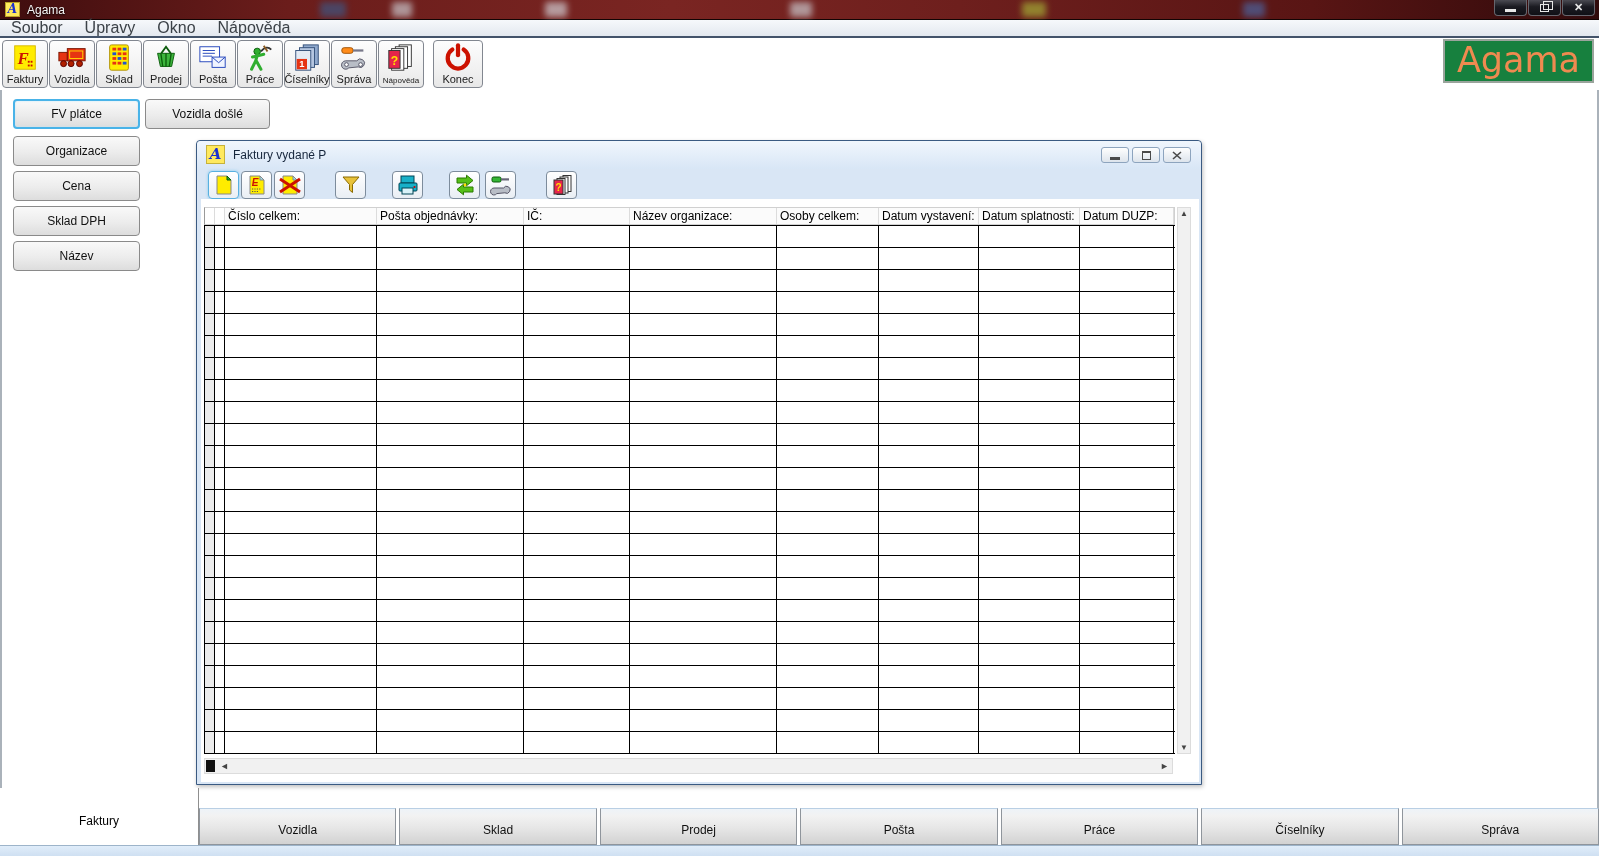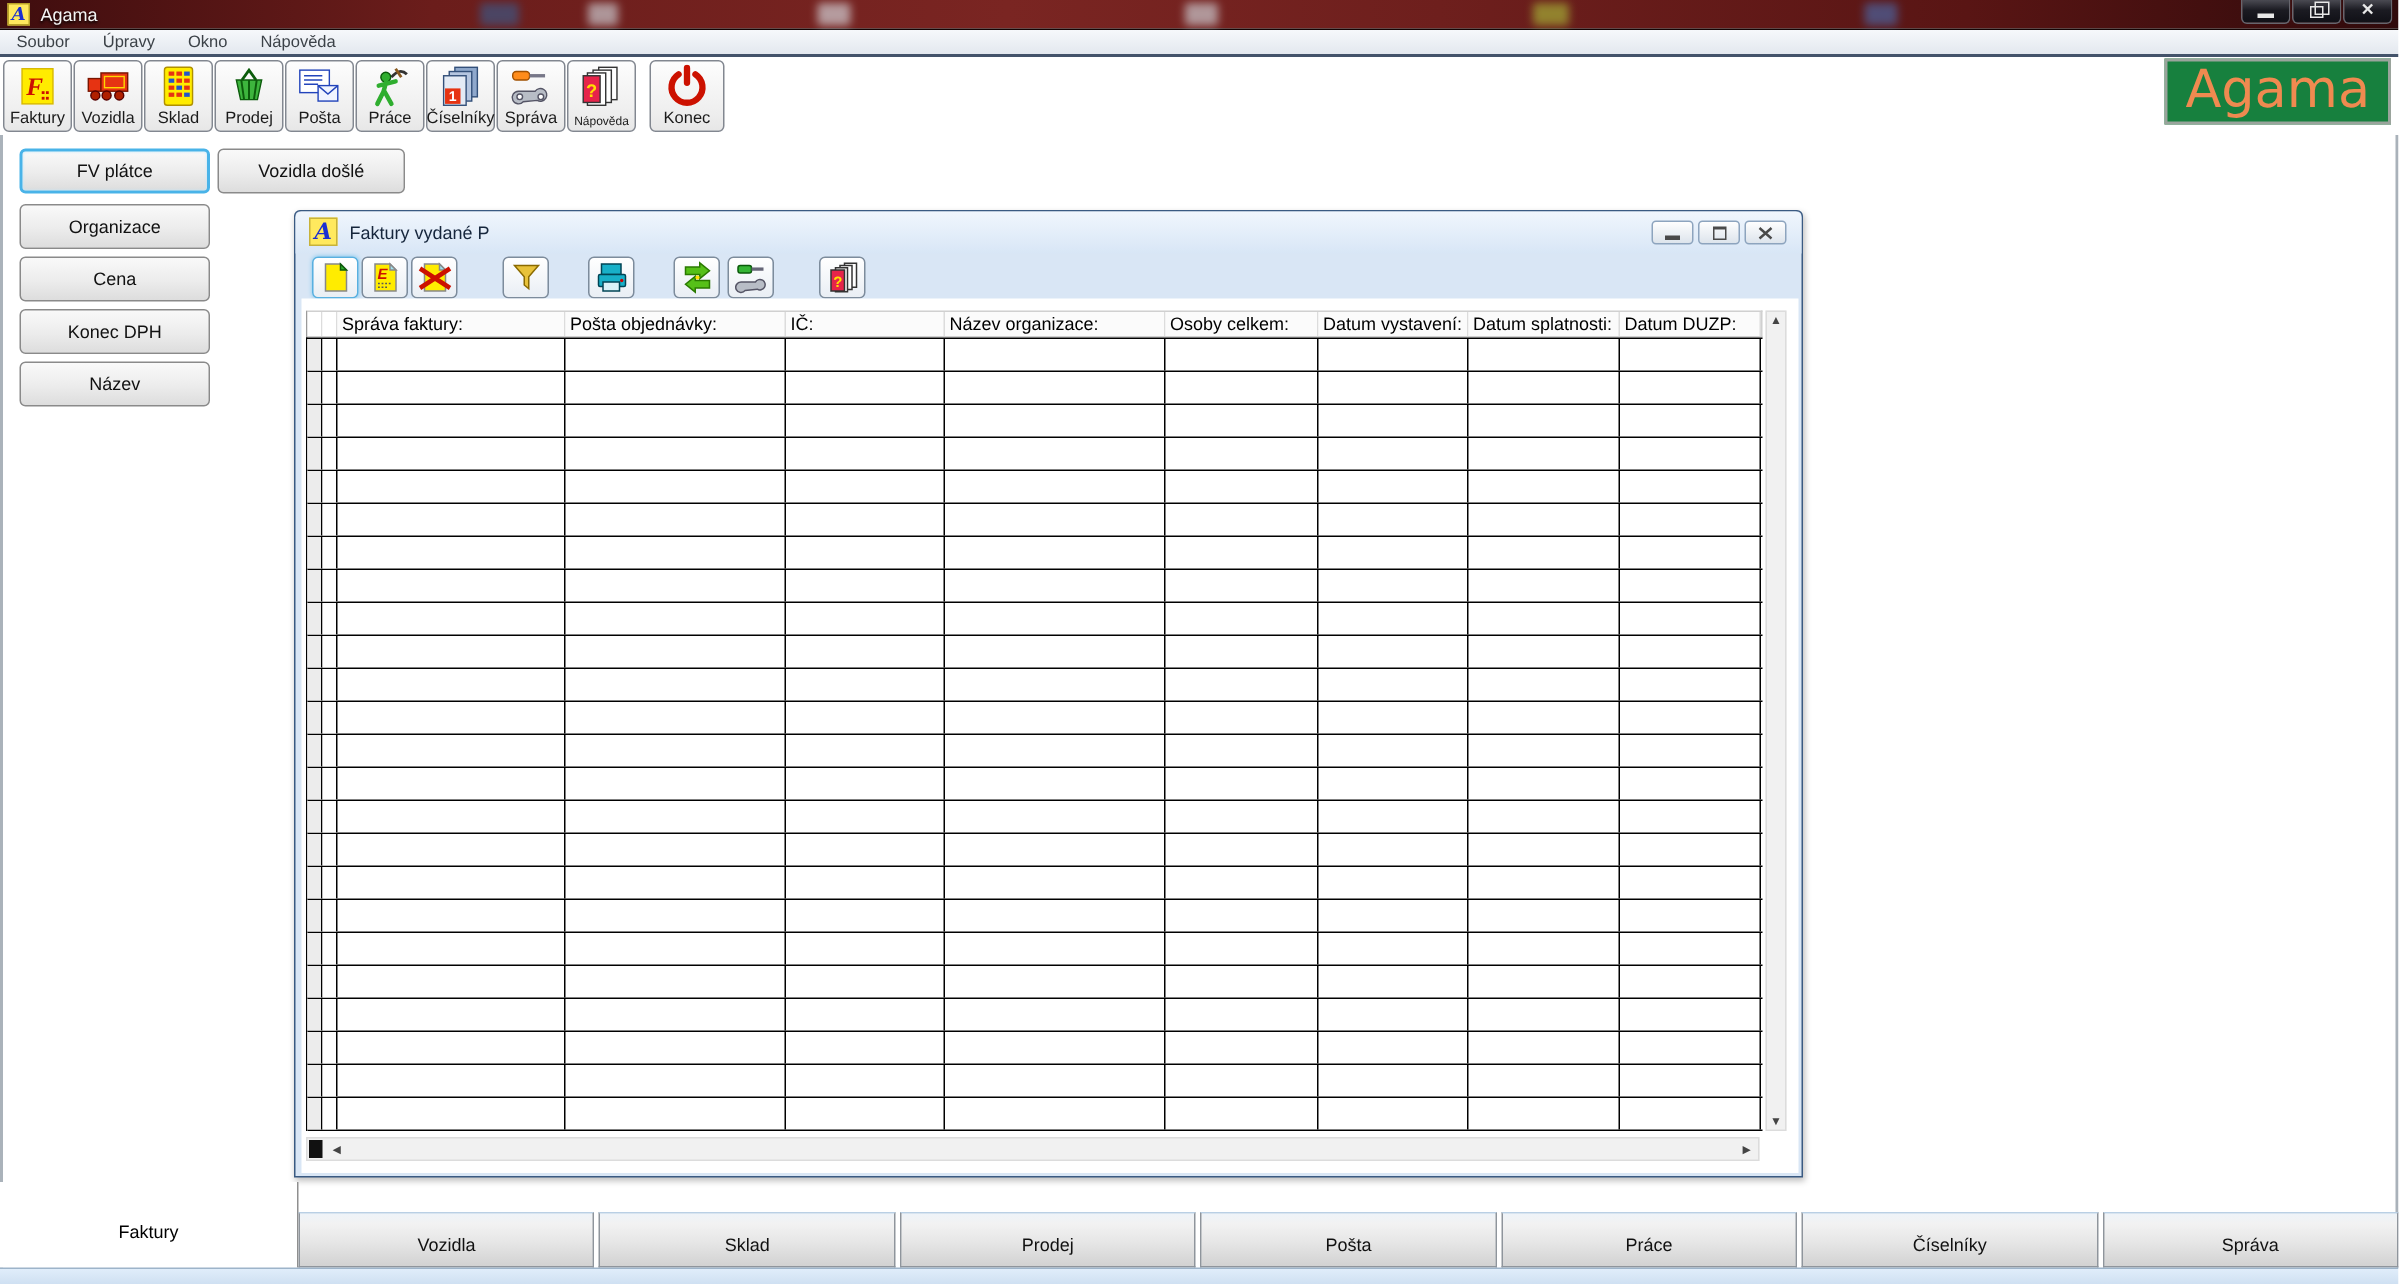--- a/index.html
+++ b/index.html
@@ -20,21 +20,21 @@
     border-radius:0 0 4px 4px; background:linear-gradient(#4a4a52,#1b1b22 45%,#101016);
     display:flex; align-items:center; justify-content:center; }
   .glyph-min { width:11px; height:3px; background:#e8e8e8; margin-top:5px; }
   .glyph-restore { width:9px; height:8px; border:1px solid #e8e8e8; position:relative; background:transparent; }
   .glyph-restore:before { content:""; position:absolute; left:2px; top:-4px; width:8px; height:7px; border:1px solid #e8e8e8; }
   .glyph-close { font-size:11px; color:#e8e8e8; font-weight:bold; line-height:1; }
 
   
   .menubar { position:absolute; left:0; top:20px; width:1599px; height:18px;
     background:linear-gradient(#f6f8fb,#e3e8ef); border-bottom:2px solid #43536a; display:flex; align-items:center; }
-  .menu-item { padding:0 11px; font-size:11px; color:#3c4248; }
+  .menu-item { padding:0 11px; font-size:16px; color:#3c4248; }
 
   
   .toolbar { position:absolute; left:0; top:40px; width:1599px; height:50px; background:#fff; }
   .tb-btn { position:absolute; top:0; width:46px; height:48px; border:1px solid #828790; border-radius:4px;
     background:linear-gradient(#fdfdfd,#efefef 70%,#e7e7e7); display:flex; flex-direction:column;
     align-items:center; justify-content:flex-end; padding-bottom:2px; }
   .tb-btn svg { position:absolute; top:2px; }
   .tb-label { font-size:11px; color:#1a1a1a; white-space:nowrap; }
   .tb-label.small { font-size:8px; }
   .logo { position:absolute; left:1443px; top:-1px; width:151px; height:44px; background:#17803e;
@@ -262,21 +262,21 @@
   <div class="side-btn" style="left:145px;top:99px;width:125px">
       <span>Vozidla došlé</span>
     </div>
   <div class="side-btn" style="left:13px;top:136px">
       <span>Organizace</span>
     </div>
   <div class="side-btn" style="left:13px;top:171px">
       <span>Cena</span>
     </div>
   <div class="side-btn" style="left:13px;top:206px">
-      <span>Konec DPH</span>
+      <span>Sklad DPH</span>
     </div>
   <div class="side-btn" style="left:13px;top:241px">
       <span>Název</span>
     </div>
 
   <div class="mdi">
     <div class="mdi-titlebar">
       <div class="mdi-icon">A</div>
       <div class="mdi-title">Faktury vydané P</div>
       <div class="mdi-controls">
@@ -352,21 +352,21 @@
           <text x="7.5" y="17" font-size="10" fill="#ffe000" font-weight="bold" text-anchor="middle">?</text>
         </svg>
       </div>
     </div>
 
     <div class="mdi-content">
       <div class="grid">
         <div class="grid-header">
             <div class="gh sel" style="width: 10px;"></div>
             <div class="gh sel" style="width: 10px;"></div>
-            <div class="gh" style="width: 152px;">Správa faktury:</div>
+            <div class="gh" style="width: 152px;">Číslo celkem:</div>
             <div class="gh" style="width: 147px;">Pošta objednávky:</div>
             <div class="gh" style="width: 106px;">IČ:</div>
             <div class="gh" style="width: 147px;">Název organizace:</div>
             <div class="gh" style="width: 102px;">Osoby celkem:</div>
             <div class="gh" style="width: 100px;">Datum vystavení:</div>
             <div class="gh" style="width: 101px;">Datum splatnosti:</div>
             <div class="gh" style="width: 94px;">Datum DUZP:</div>
           </div>
         <div class="grid-body">
             <div class="gr">

